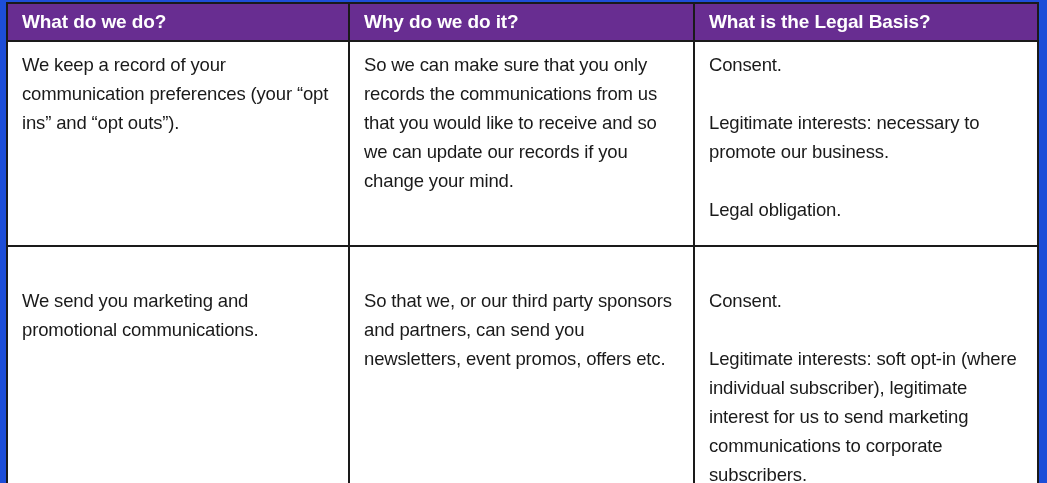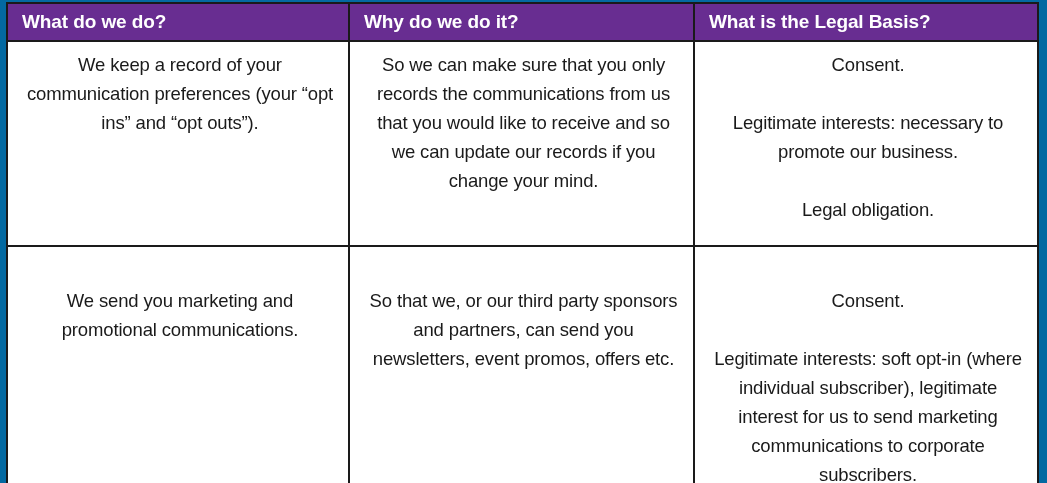--- a/index.html
+++ b/index.html
@@ -10,21 +10,21 @@
   body {
     width: 1047px;
     height: 483px;
     font-family: "Liberation Sans", sans-serif;
     overflow: hidden;
   }
   #page {
     position: relative;
     width: 1047px;
     height: 483px;
-    background: #0369a1;
+    background: #1d4ed8;
   }
   table.gdpr-table {
     position: absolute;
     left: 6px;
     top: 2px;
     width: 1031px;
     border-collapse: collapse;
     table-layout: fixed;
     background: #ffffff;
   }
@@ -46,21 +46,20 @@
   thead th .hcell {
     padding: 0 0 0 14px;
     line-height: 36px;
     white-space: nowrap;
   }
   tbody td {
     color: #1a1a1a;
     font-size: 18.5px;
     line-height: 29px;
     letter-spacing: -0.15px;
-    text-align: center;
   }
   tbody td .cell {
     padding: 8px 10px 10px 14px;
     white-space: pre-line;
   }
   tbody tr.row-1 td .cell { min-height: 185px; }
   tbody tr.row-2 td .cell { min-height: 212px; margin-top: 31px; }
 
   col.c1 { width: 342px; }
   col.c2 { width: 345px; }

